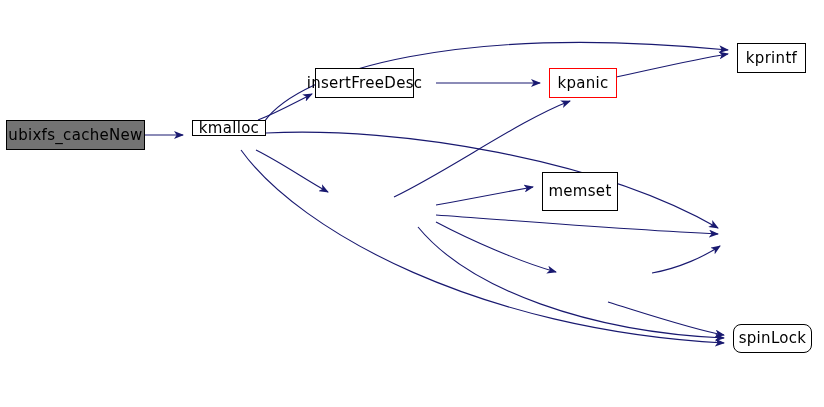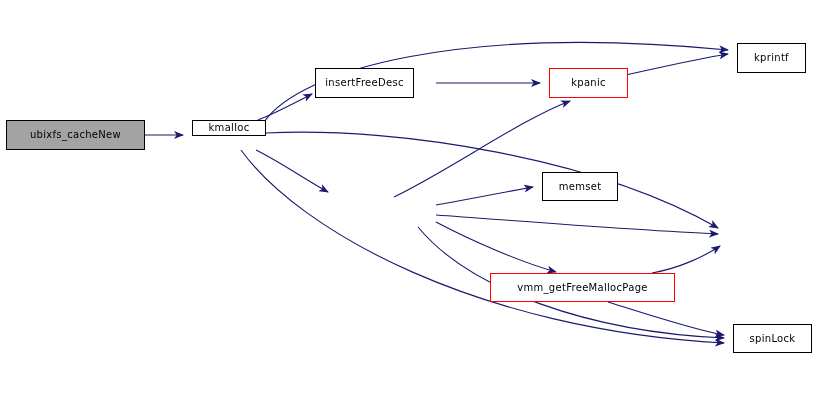--- a/index.html
+++ b/index.html
@@ -25,28 +25,28 @@
     height: 407px;
   }
   .gnode {
     position: absolute;
     box-sizing: border-box;
     display: flex;
     align-items: center;
     justify-content: center;
     background: #ffffff;
     border: 1px solid #000000;
-    font-size: 10px;
+    font-size: 15px;
     letter-spacing: 0.3px;
     color: #000000;
     white-space: nowrap;
     z-index: 5;
   }
   .gnode.current {
-    background: #a3a3a3;
+    background: #737373;
     border: 1px solid #000000;
   }
   .gnode.accent {
     border: 1px solid #ff0000;
   }
   .gnode .label {
     line-height: 1;
     pointer-events: none;
   }
 </style>
@@ -80,28 +80,25 @@
   </svg>
 <div class="gnode current" style="left: 6px; top: 120px; width: 139px; height: 30px;">
       <span class="label">ubixfs_cacheNew</span>
     </div>
     <div class="gnode" style="left: 192px; top: 120px; width: 74px; height: 16px;">
       <span class="label">kmalloc</span>
     </div>
     <div class="gnode" style="left: 315px; top: 68px; width: 99px; height: 30px;">
       <span class="label">insertFreeDesc</span>
     </div>
-    <div class="gnode accent" style="left: 549px; top: 68px; width: 79px; height: 30px;">
+    <div class="gnode accent" style="left: 549px; top: 68px; width: 68px; height: 30px;">
       <span class="label">kpanic</span>
     </div>
     <div class="gnode" style="left: 737px; top: 43px; width: 69px; height: 30px;">
       <span class="label">kprintf</span>
     </div>
-    <div class="gnode" style="left: 542px; top: 172px; width: 76px; height: 29px;">
+    <div class="gnode" style="left: 542px; top: 172px; width: 76px; height: 39px;">
       <span class="label">memset</span>
     </div>
-    <div class="gnode accent" style="left: 490px; top: 273px; width: 185px; height: 29px;">
-      <span class="label">vmm_getFreeMallocPage</span>
-    </div>
-    <div class="gnode" style="left: 733px; top: 324px; width: 79px; height: 29px;">
+    <div class="gnode" style="left: 733px; top: 324px; width: 79px; height: 29px; border-radius: 8px;">
       <span class="label">spinLock</span>
     </div>
   </div>
 
 </body></html>

